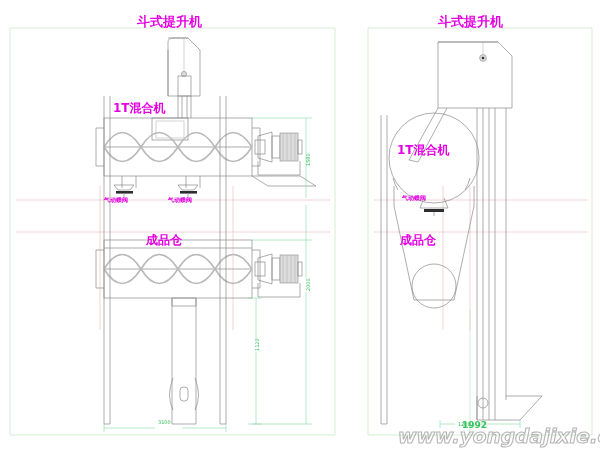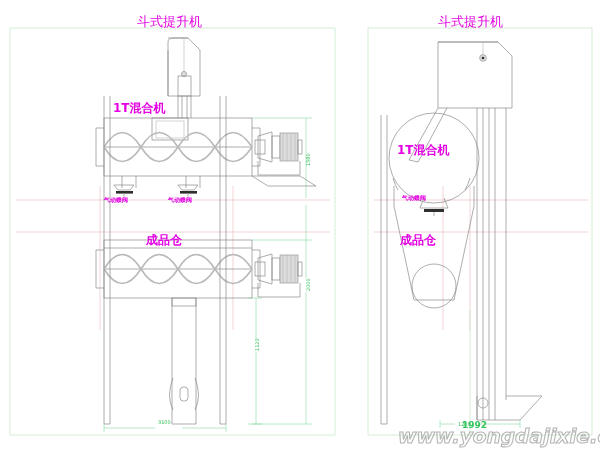--- a/index.html
+++ b/index.html
@@ -65,21 +65,21 @@
     user-select: none;
   }
   .lbl {
     position: absolute;
     color: #e300e3;
     font-family: "DejaVu Sans", sans-serif;
     white-space: nowrap;
     pointer-events: none;
     user-select: none;
   }
-  .lbl-big { font-size: 13px; font-weight: normal; }
+  .lbl-big { font-size: 13px; font-weight: bold; }
   .lbl-mid { font-size: 12px; font-weight: bold; }
   .lbl-small { font-size: 6px; font-weight: bold; }
   .dim {
     position: absolute;
     color: #2fbe55;
     font-family: "DejaVu Sans", sans-serif;
     font-size: 5px;
     white-space: nowrap;
     pointer-events: none;
     user-select: none;

